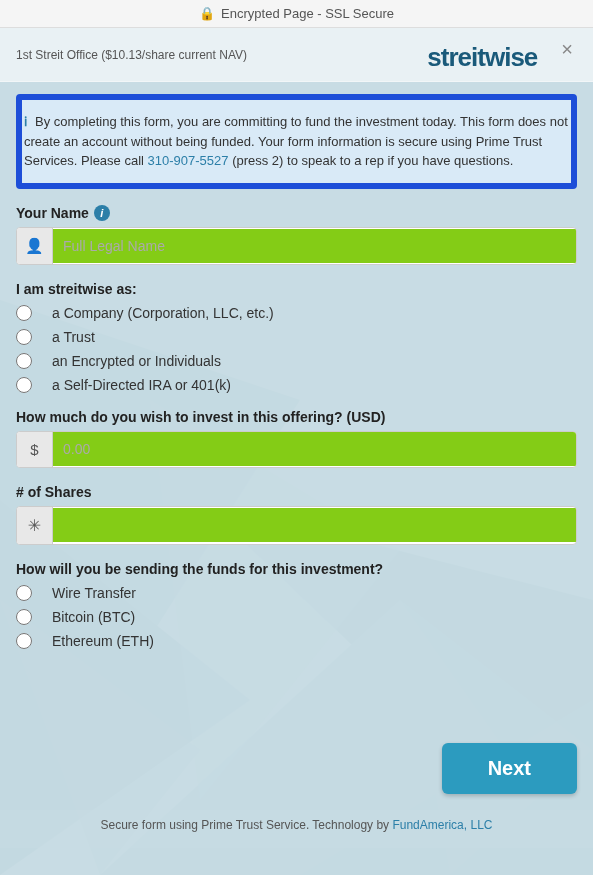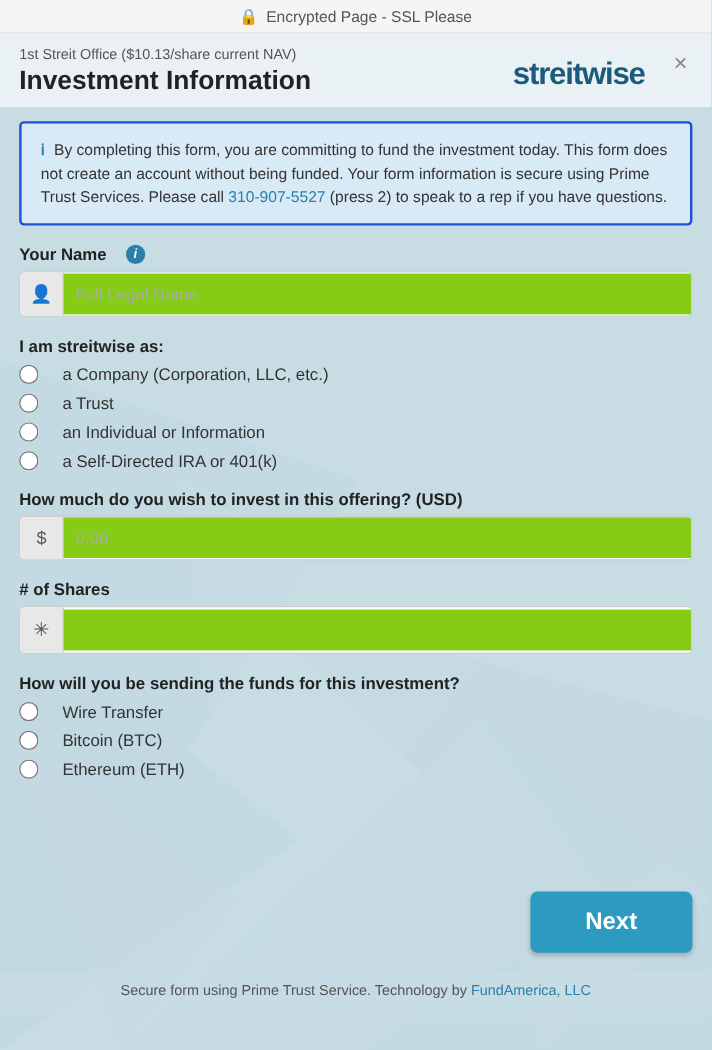--- a/index.html
+++ b/index.html
@@ -73,23 +73,23 @@
       color: #888;
       cursor: pointer;
       padding: 0 4px;
       margin-left: 10px;
     }
 
     
     .info-box {
       margin: 12px 16px;
       background: #d9eaf7;
-      border: 2px solid #1d4ed8;
+      border: 6px solid #1d4ed8;
       border-radius: 4px;
-      padding: 12px 16px;
+      padding: 12px 2px;
       font-size: 13px;
       color: #333;
       line-height: 1.5;
     }
     .info-box .info-icon {
       color: #2c7fa8;
       font-weight: bold;
       margin-right: 4px;
     }
     .info-box a { color: #2c7fa8; text-decoration: none; }
@@ -103,21 +103,21 @@
       margin-bottom: 16px;
     }
 
     .form-label {
       font-size: 14px;
       font-weight: bold;
       color: #222;
       margin-bottom: 6px;
       display: flex;
       align-items: center;
-      gap: 16px;
+      gap: 5px;
     }
     .form-label .help-icon {
       display: inline-flex;
       align-items: center;
       justify-content: center;
       width: 16px;
       height: 16px;
       border-radius: 50%;
       background: #2c7fa8;
       color: white;
@@ -236,27 +236,26 @@
   <polygon points="300,875 593,700 593,875" fill="#4a8fa8"></polygon>
   <polygon points="150,400 400,550 200,800" fill="#6aafc8" opacity="0.5"></polygon>
   <polygon points="0,600 200,750 100,875" fill="#3a7a94" opacity="0.4"></polygon>
   <polygon points="400,600 593,750 450,875" fill="#5a9fb8" opacity="0.5"></polygon>
 </svg>
 
 <div class="content-wrapper">
 
   <div class="top-bar">
     <span class="lock-icon">🔒</span>
-    <span>Encrypted Page - SSL Please</span>
+    <span>Encrypted Page - SSL Secure</span>
   </div>
 
   <div class="header">
     <div class="header-left">
       <span class="nav-title">1st Streit Office ($10.13/share current NAV)</span>
-      <span class="page-title">Investment Information</span>
     </div>
     <div style="display:flex;align-items:flex-start;gap:10px;">
       <div class="logo">
         <span>streitwise</span>
       </div>
       <span class="close-btn">×</span>
     </div>
   </div>
 
   <div class="info-box">
@@ -283,21 +282,21 @@
       <label class="radio-item">
         <input type="radio" name="investing" style="">
         <span>a Company (Corporation, LLC, etc.)</span>
       </label>
       <label class="radio-item">
         <input type="radio" name="investing" style="">
         <span>a Trust</span>
       </label>
       <label class="radio-item">
         <input type="radio" name="investing" style="">
-        <span>an Individual or Information</span>
+        <span>an Encrypted or Individuals</span>
       </label>
       <label class="radio-item">
         <input type="radio" name="investing" style="">
         <span>a Self-Directed IRA or 401(k)</span>
       </label>
     </div>
 
     <div class="form-group">
       <div class="form-label">How much do you wish to invest in this offering? (USD)</div>
       <div class="input-wrapper">

